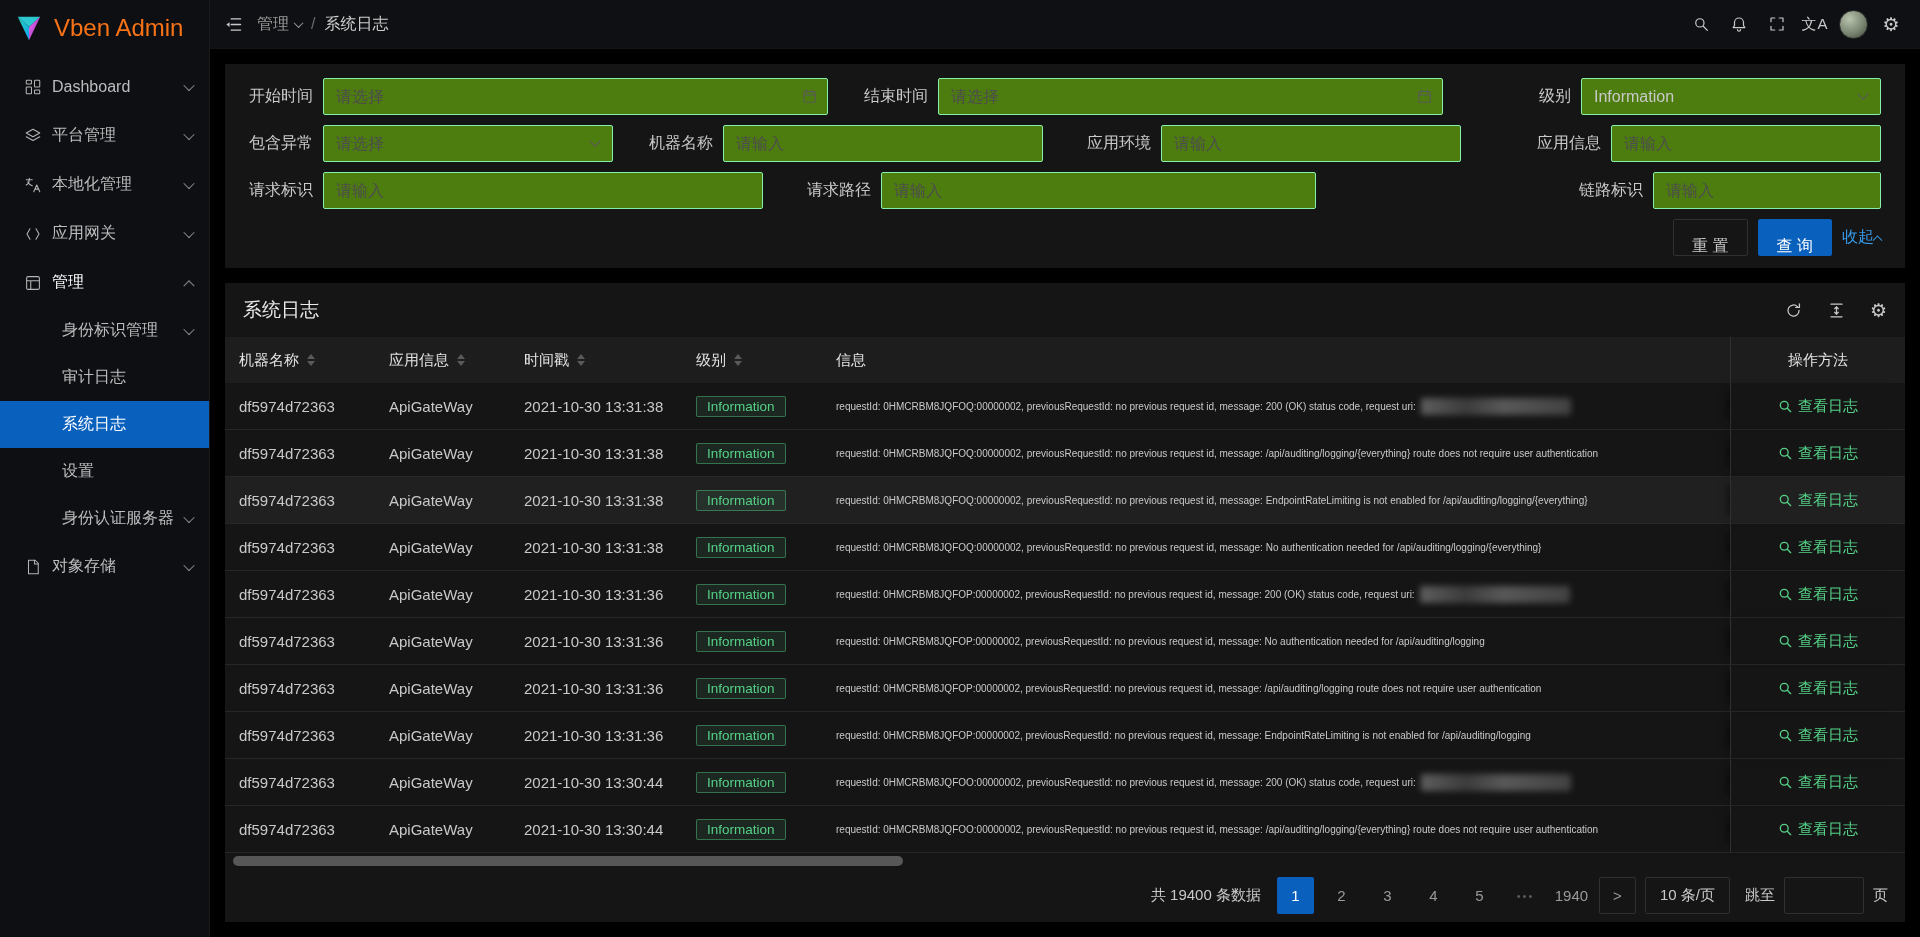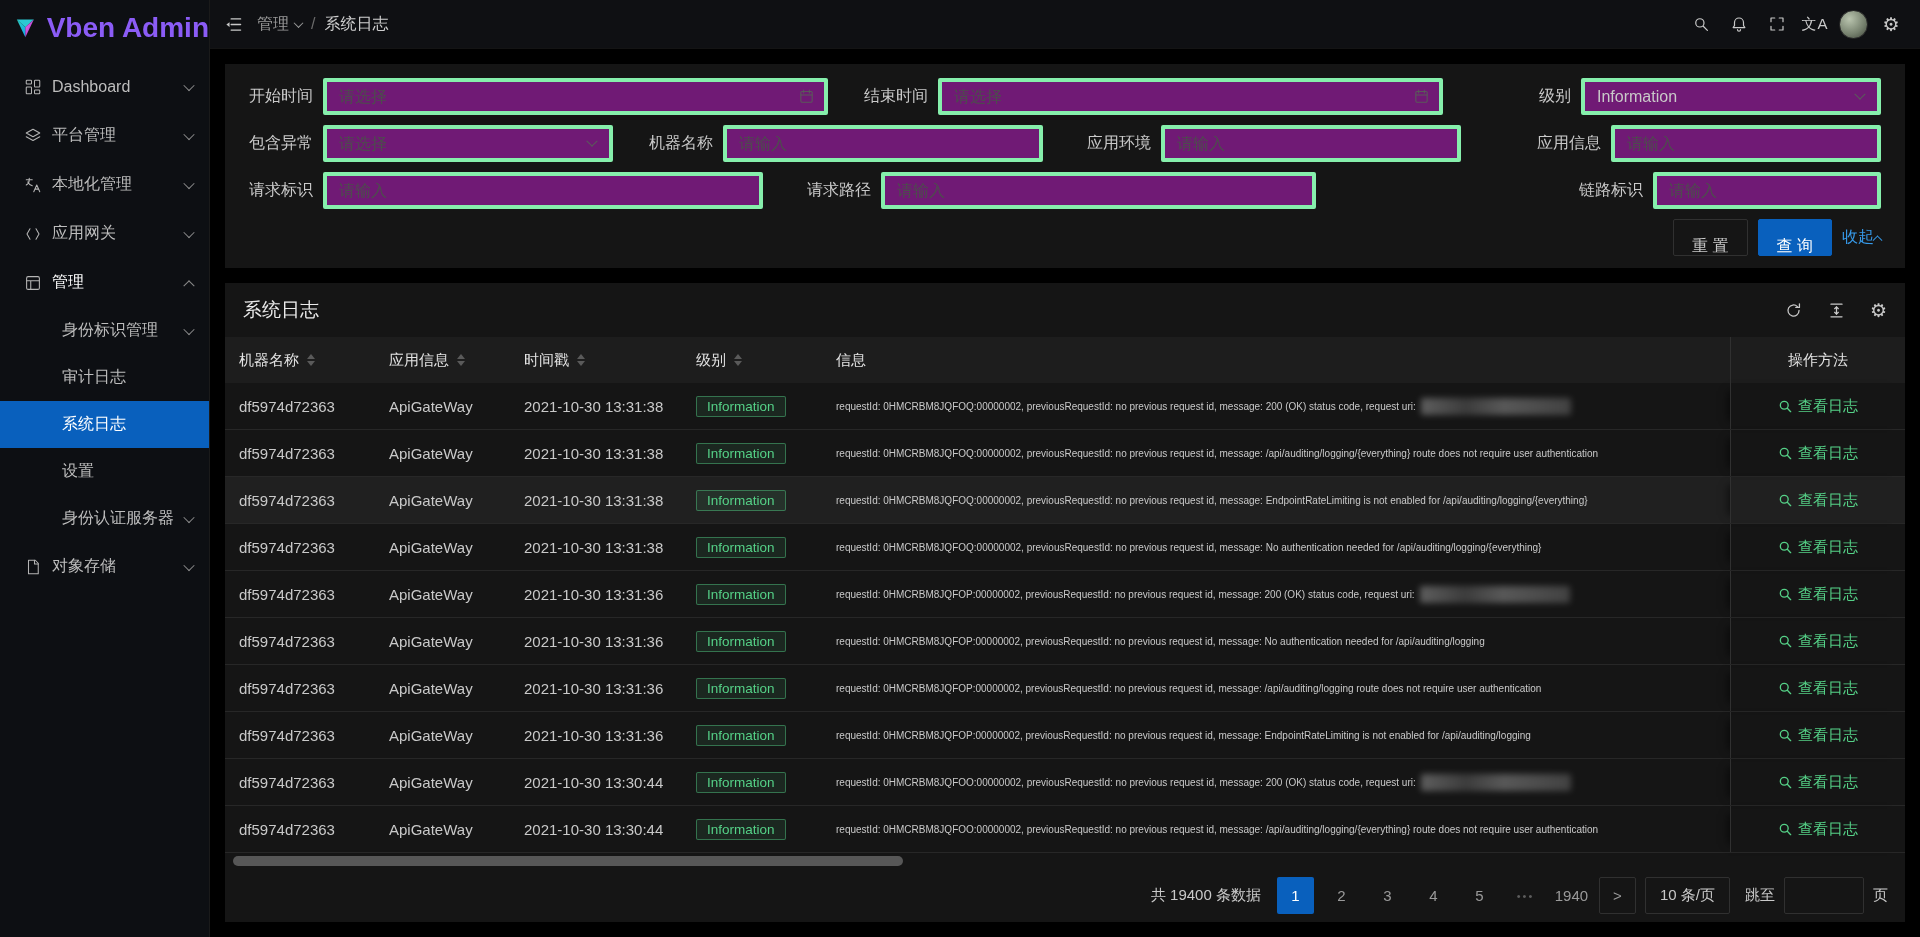--- a/index.html
+++ b/index.html
@@ -3,21 +3,21 @@
 <meta charset="utf-8">
 <style>
   *{box-sizing:border-box;margin:0;padding:0}
   html,body{width:1920px;height:937px}
   body{background:#000;font-family:"Liberation Sans","DejaVu Sans",sans-serif;font-size:16px;color:#c9c9c9;overflow:hidden}
   .app{display:flex;width:1920px;height:937px}
 
   
   .sidebar{width:210px;flex-shrink:0;background:#0d0f13;border-right:1px solid #1a1a1a;display:flex;flex-direction:column;overflow:hidden}
   .logo{height:56px;display:flex;align-items:center;gap:10px;padding-left:14px;flex-shrink:0}
-  .logo-text{color:#8b5cf6;font-size:28px;font-weight:700;white-space:nowrap}
+  .logo-text{color:#f97316;font-size:24px;font-weight:400;white-space:nowrap}
   .menu{flex:1;padding-top:6px;overflow:hidden}
   .m-item{height:49px;display:flex;align-items:center;gap:10px;padding:0 16px 0 24px;color:#bdbdbd;cursor:pointer;white-space:nowrap}
   .m-item.open .ml{color:#fff}
   .m-sub{height:47px;display:flex;align-items:center;padding:0 16px 0 62px;color:#bdbdbd;cursor:pointer;white-space:nowrap}
   .m-sub.active{background:#0960bd;color:#fff}
   .mi{flex-shrink:0;stroke:#b5b5b5;stroke-width:1.4;fill:none;stroke-linecap:round;stroke-linejoin:round}
   .chev{width:8px;height:8px;border-right:1.5px solid #8a8a8a;border-bottom:1.5px solid #8a8a8a;transform:rotate(45deg) translate(-1px,-1px);margin-left:auto;flex-shrink:0}
   .chev.up{transform:rotate(225deg) translate(-2px,-2px)}
 
   
@@ -36,21 +36,21 @@
   .avatar{width:29px;height:29px;border-radius:50%;background:radial-gradient(circle at 35% 30%,#b9c4ae,#75806d 60%,#3c4338);border:1px solid #2a2a2a}
 
   
   .content{flex:1;padding:15px;display:flex;flex-direction:column;gap:15px;overflow:hidden;min-height:0}
 
   
   .search-panel{background:#151515;padding:14px 24px 12px;flex-shrink:0}
   .form-row{display:flex;align-items:center;margin-bottom:10px}
   .field{display:flex;align-items:center}
   .f-label{margin-right:10px;white-space:nowrap;color:#c9c9c9}
-  .control{position:relative;height:37px;background:#701a75;border:4px solid #86efac;border-radius:2px;display:flex;align-items:center}
+  .control{position:relative;height:37px;background:#4d7c0f;border:1px solid #86efac;border-radius:2px;display:flex;align-items:center}
   .control input{background:transparent;border:none;outline:none;color:#c9c9c9;font:inherit;width:100%;height:100%;padding:0 30px 0 12px}
   .control input::placeholder{color:#4d4d4d}
   .ctl-icon{position:absolute;right:9px;stroke:#5a5a5a;stroke-width:1.5;fill:none;stroke-linecap:round;stroke-linejoin:round;pointer-events:none}
   .chev-dn{position:absolute;right:13px;width:8px;height:8px;border-right:1.4px solid #5a5a5a;border-bottom:1.4px solid #5a5a5a;transform:rotate(45deg) translate(-2px,-2px);pointer-events:none}
   .w505{width:505px}.w300{width:300px}.w290{width:290px}.w320{width:320px}.w270{width:270px}.w440{width:440px}.w435{width:435px}.w228{width:228px}
   .ml36{margin-left:36px}.ml44{margin-left:44px}.mla{margin-left:auto}
   .form-actions{display:flex;justify-content:flex-end;align-items:center;gap:10px;margin-top:2px}
   .btn{height:37px;padding:16px 18px;border:1px solid #303030;background:transparent;color:#c9c9c9;border-radius:2px;font:inherit;cursor:pointer;white-space:nowrap}
   .btn.primary{background:#0960bd;border-color:#0960bd;color:#fff}
   .collapse-link{color:#3699e8;display:flex;align-items:center;cursor:pointer}

